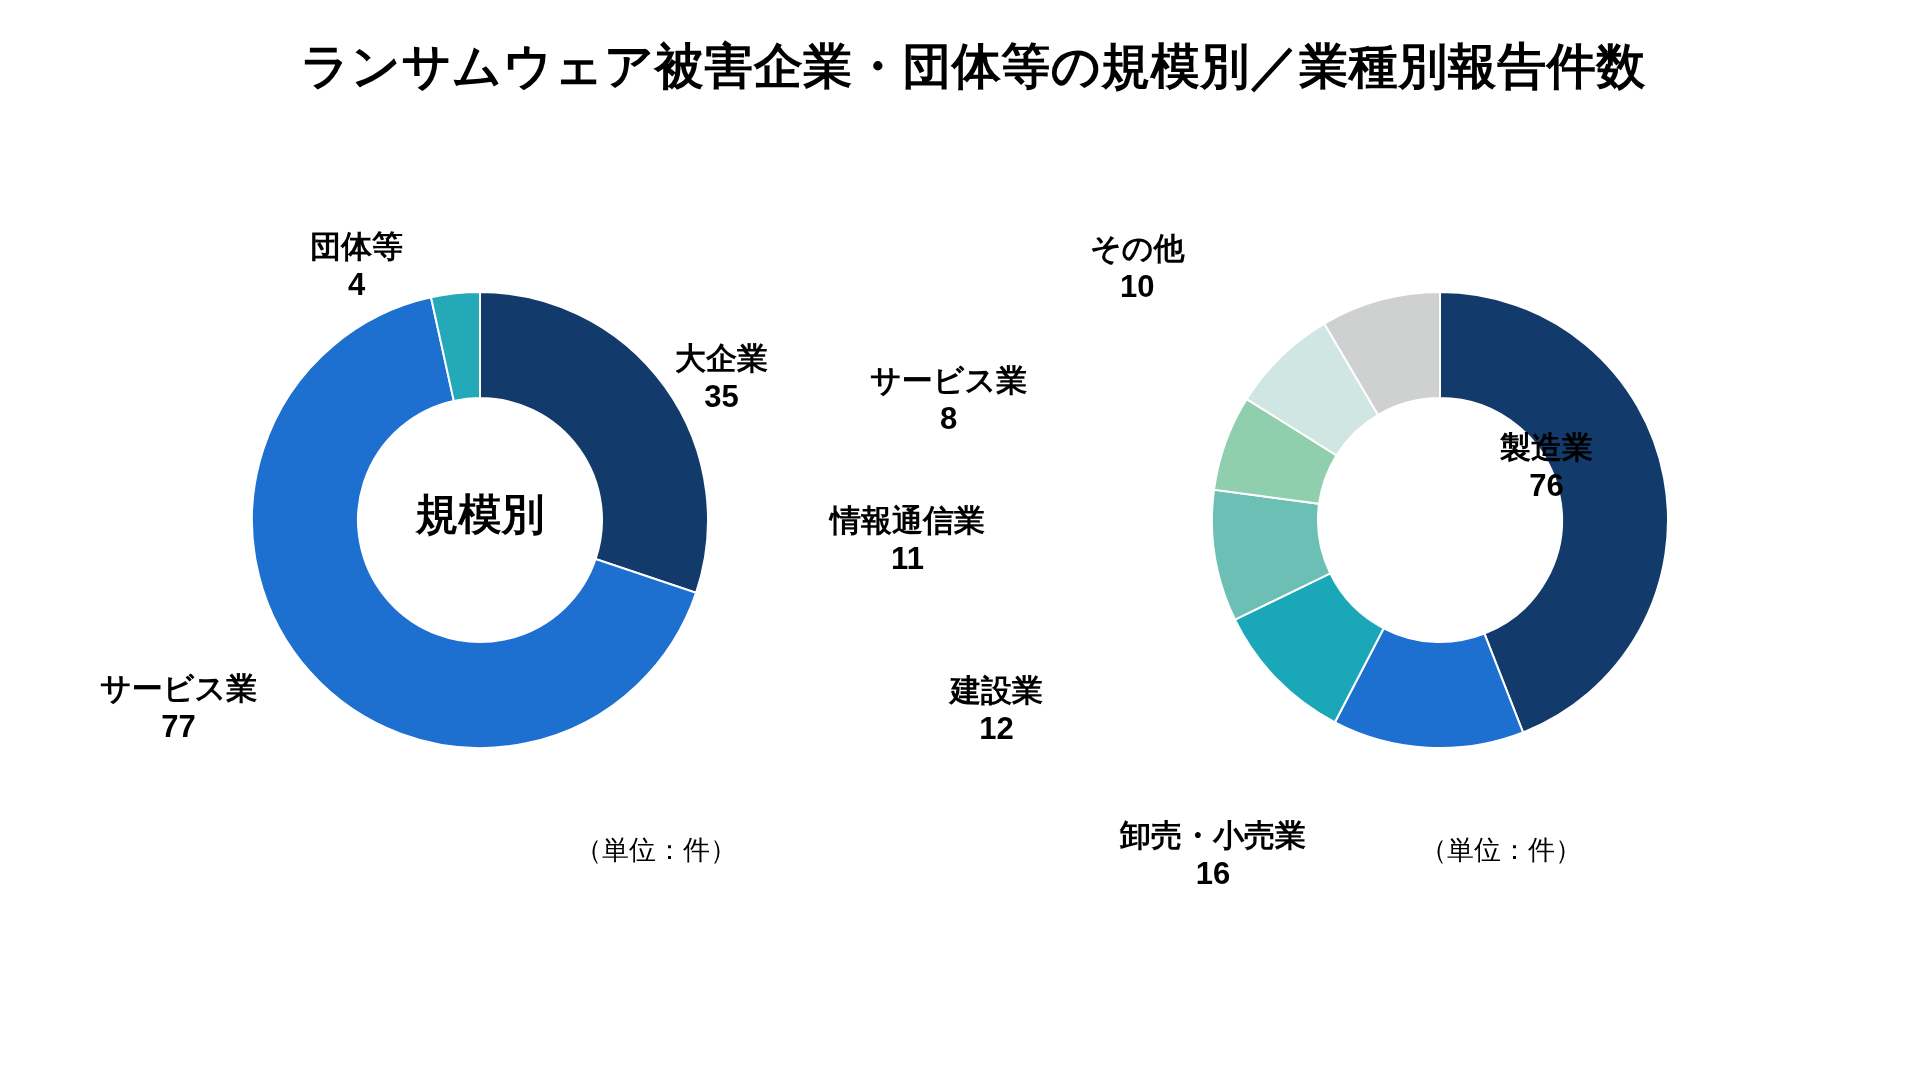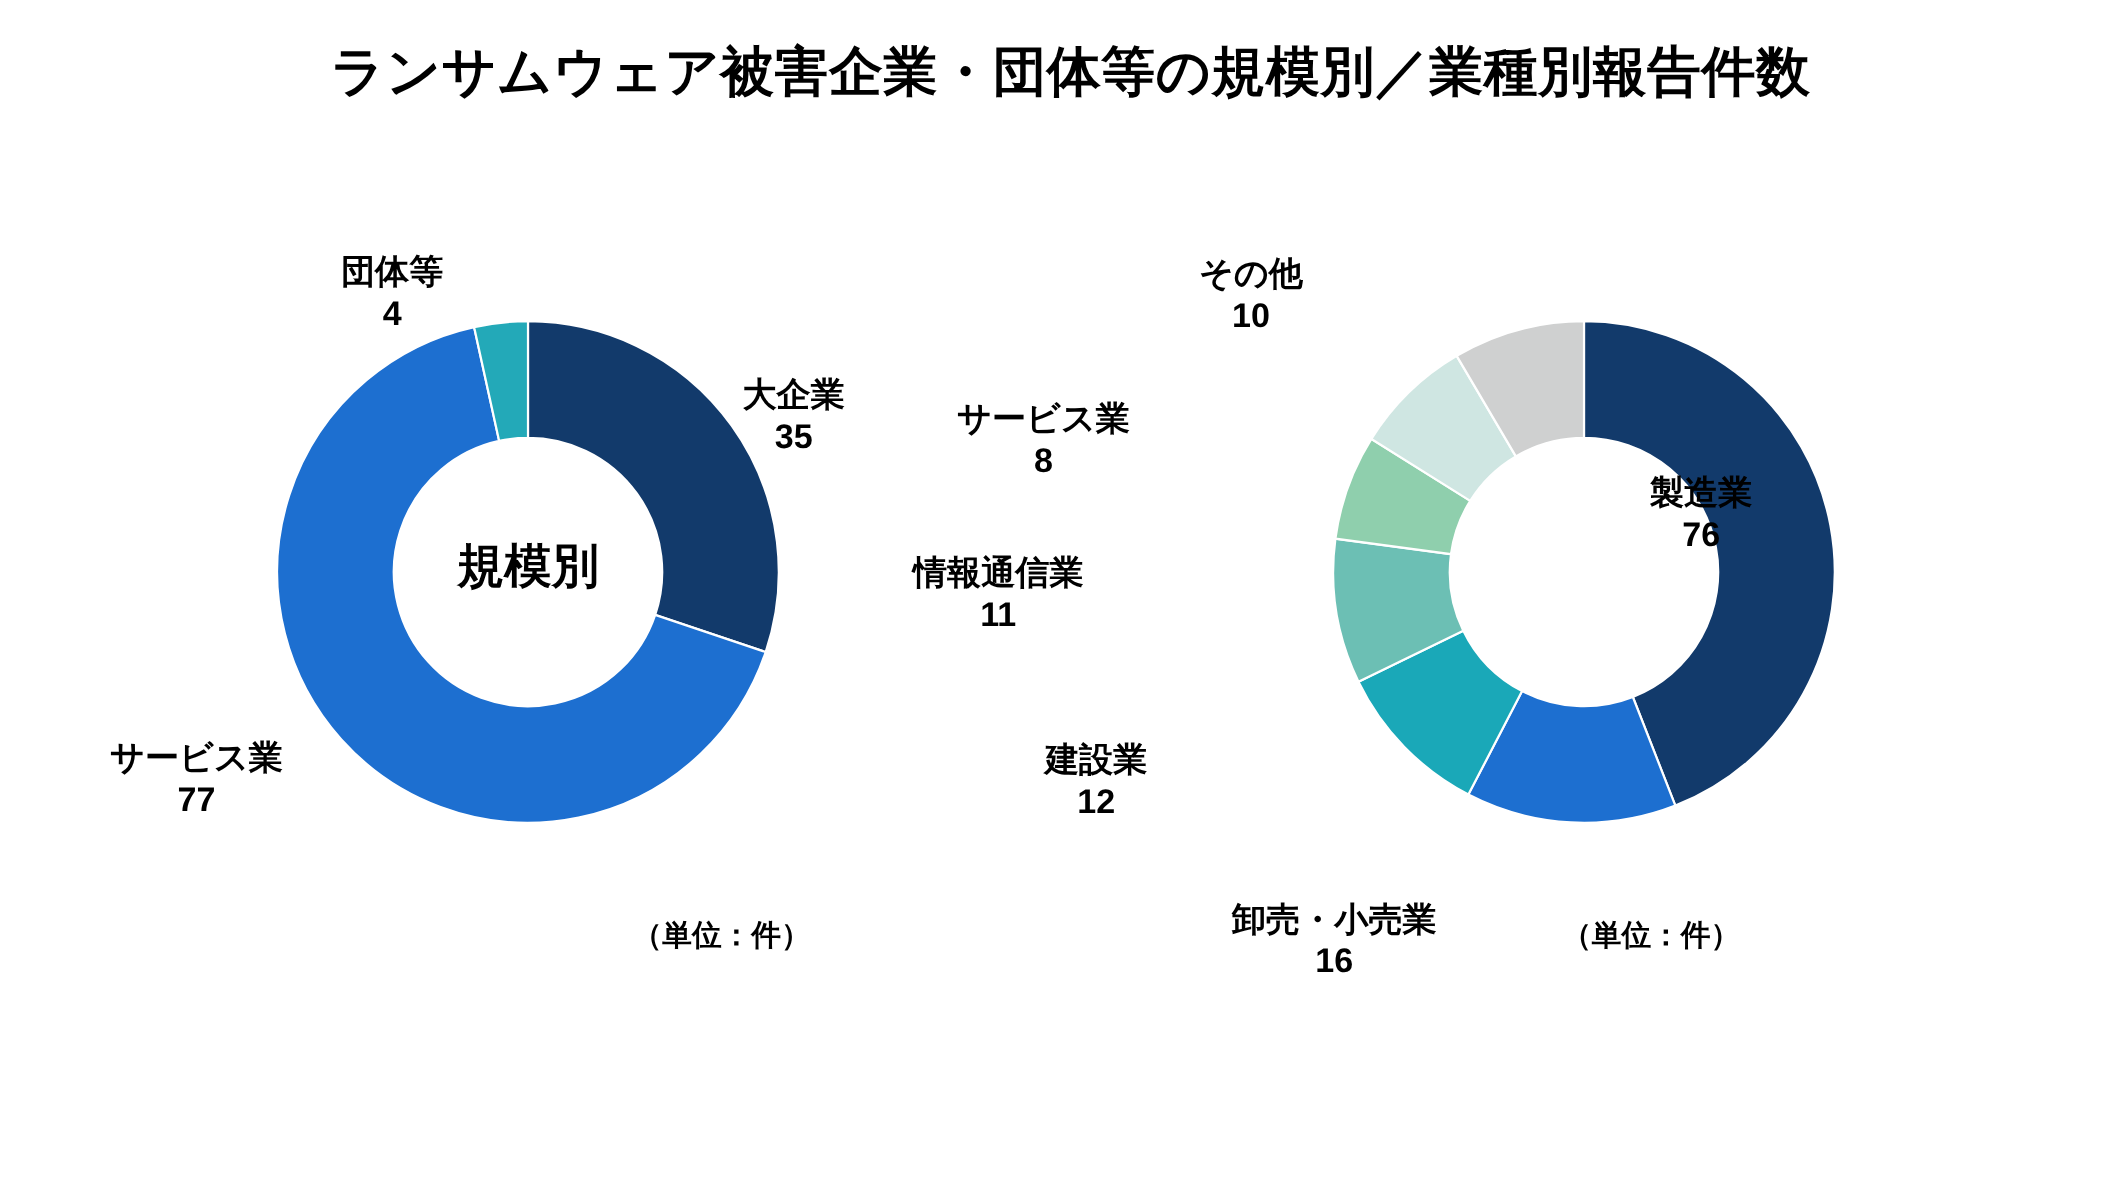--- a/index.html
+++ b/index.html
@@ -73,21 +73,21 @@
     line-height: 1.22;
     white-space: nowrap;
   }
   .slice-label .lbl-name { display: block; }
   .slice-label .lbl-val  { display: block; }
 
   
   .unit-note {
     position: absolute;
     font-size: 27px;
-    font-weight: bold;
+    font-weight: normal;
     color: #000000;
     white-space: nowrap;
   }
   #unit-size     { left: 575px;  top: 832px; }
   #unit-industry { left: 1420px; top: 832px; }
 </style>
 </head>
 <body>
 
 <div id="page">

